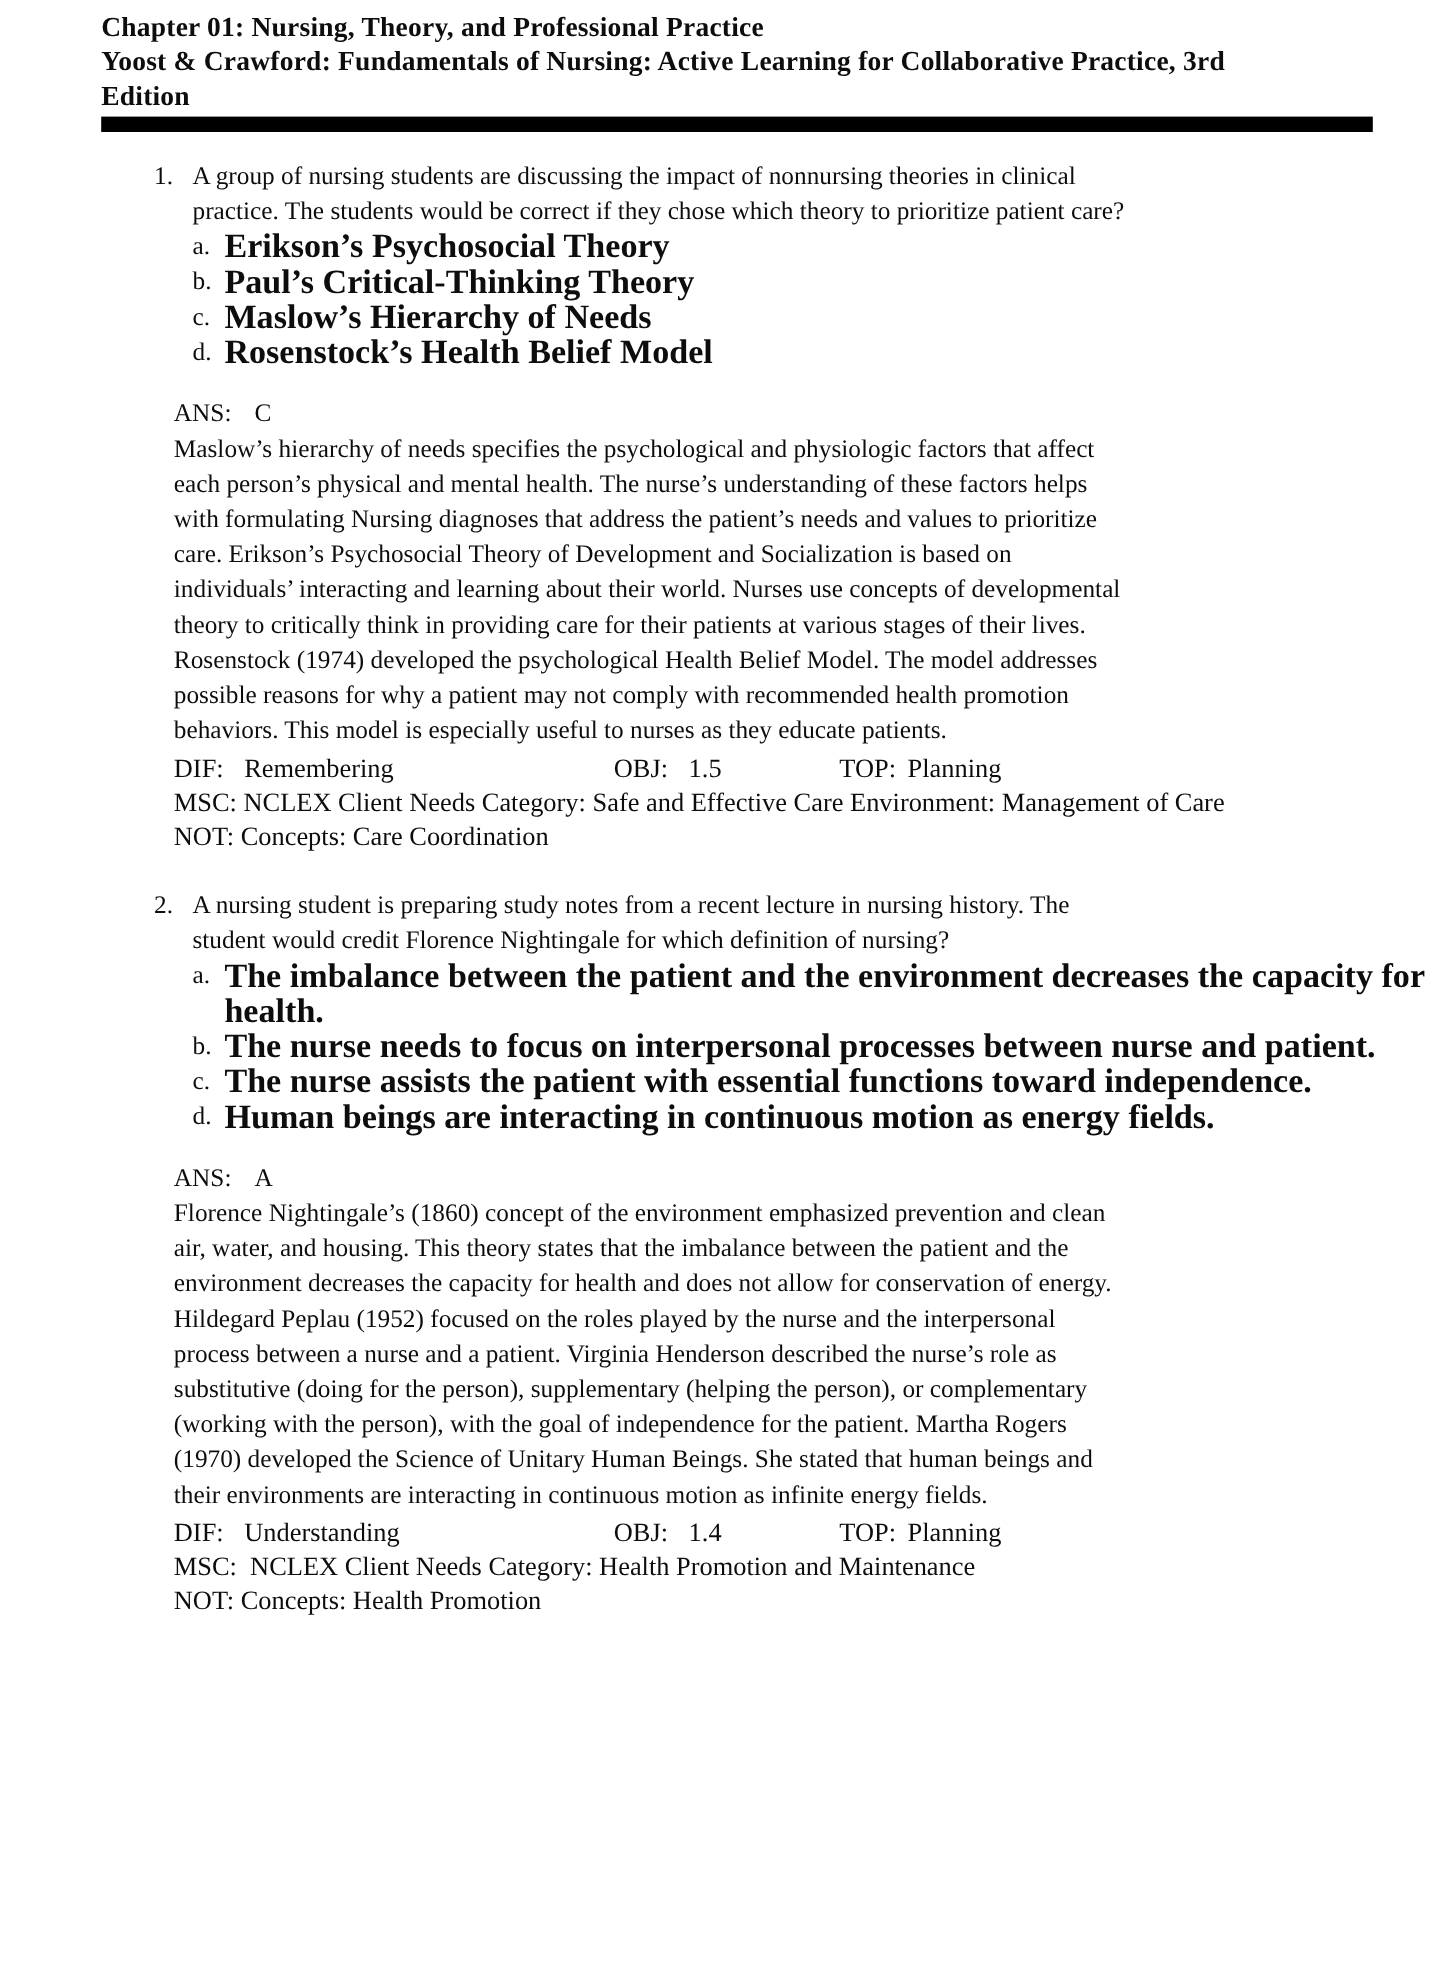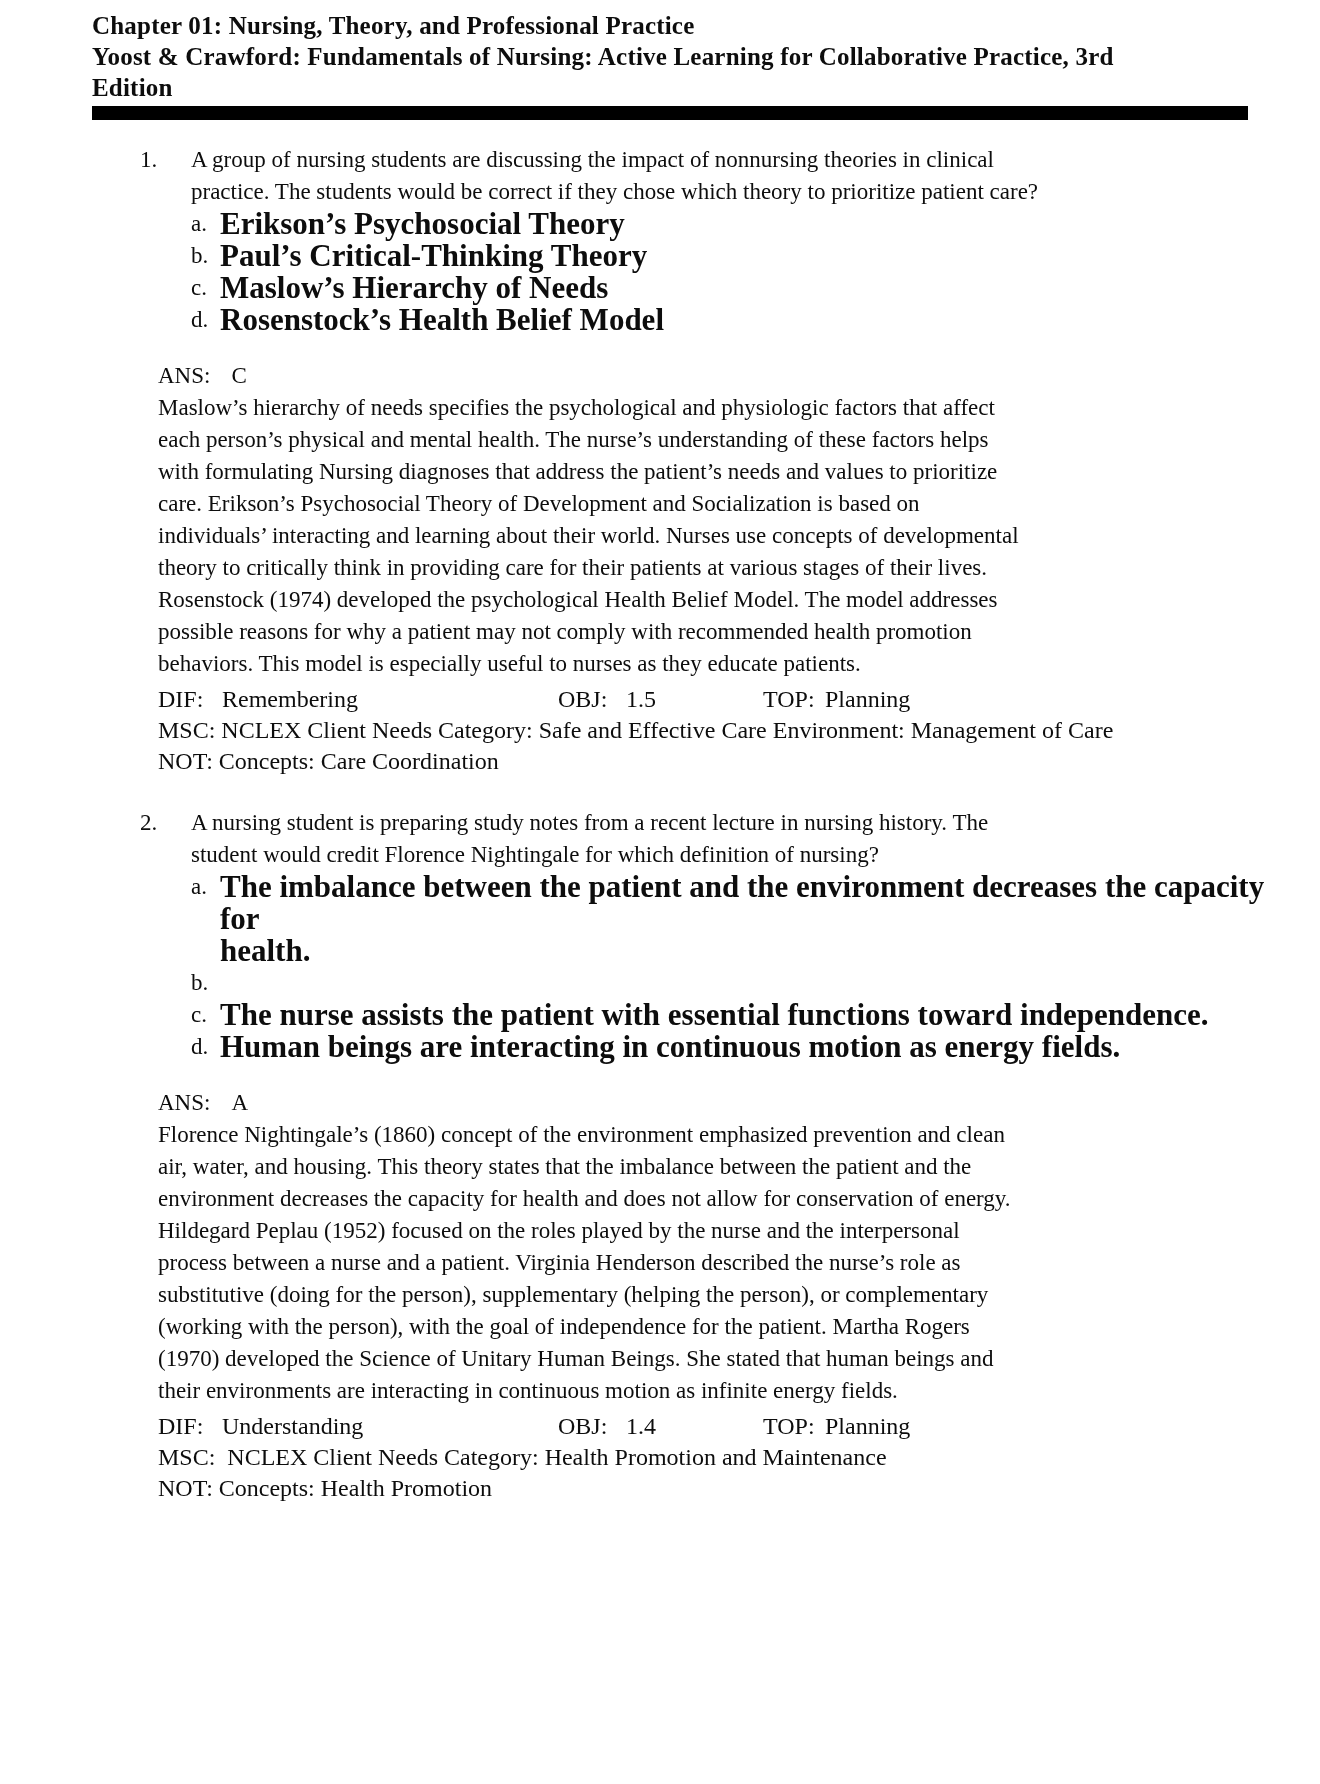--- a/index.html
+++ b/index.html
@@ -64,21 +64,20 @@
     width: 35px;
     margin-left: 48px;
     font-size: 23px;
     line-height: 32px;
   }
   .q-body {
     flex: 1;
     min-width: 0;
     font-size: 23px;
     line-height: 32px;
-    margin-left: 16px;
   }
   .q-stem {
     white-space: pre-line;
   }
   .opt {
     display: flex;
     align-items: flex-start;
   }
   .opt-letter {
     flex: none;
@@ -195,20 +194,21 @@
       <div class="q-stem">A nursing student is preparing study notes from a recent lecture in nursing history. The
 student would credit Florence Nightingale for which definition of nursing?</div>
       <div class="options">
         <div class="opt">
           <span class="opt-letter">a.</span>
           <span class="opt-text">The imbalance between the patient and the environment decreases the capacity for
 health.</span>
         </div>
         <div class="opt">
           <span class="opt-letter">b.</span>
+          <span class="opt-text">The nurse needs to focus on interpersonal processes between nurse and patient.</span>
         </div>
         <div class="opt">
           <span class="opt-letter">c.</span>
           <span class="opt-text">The nurse assists the patient with essential functions toward independence.</span>
         </div>
         <div class="opt">
           <span class="opt-letter">d.</span>
           <span class="opt-text">Human beings are interacting in continuous motion as energy fields.</span>
         </div>
       </div>

